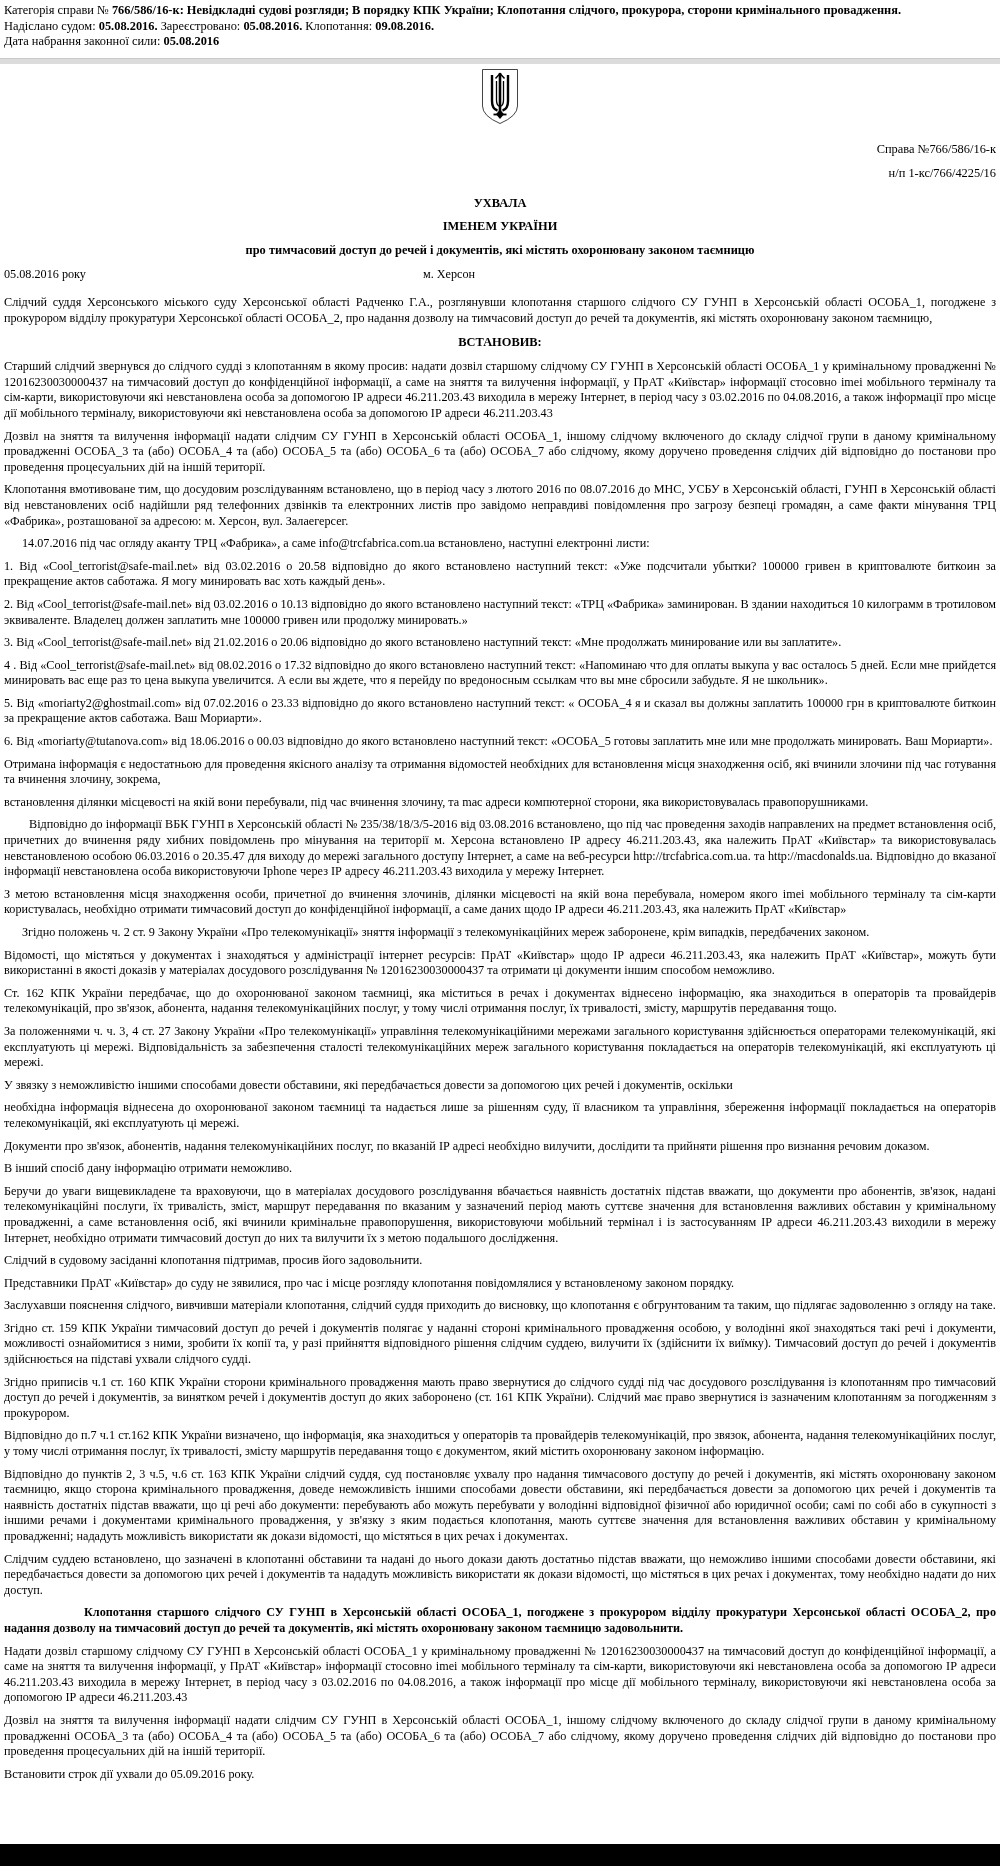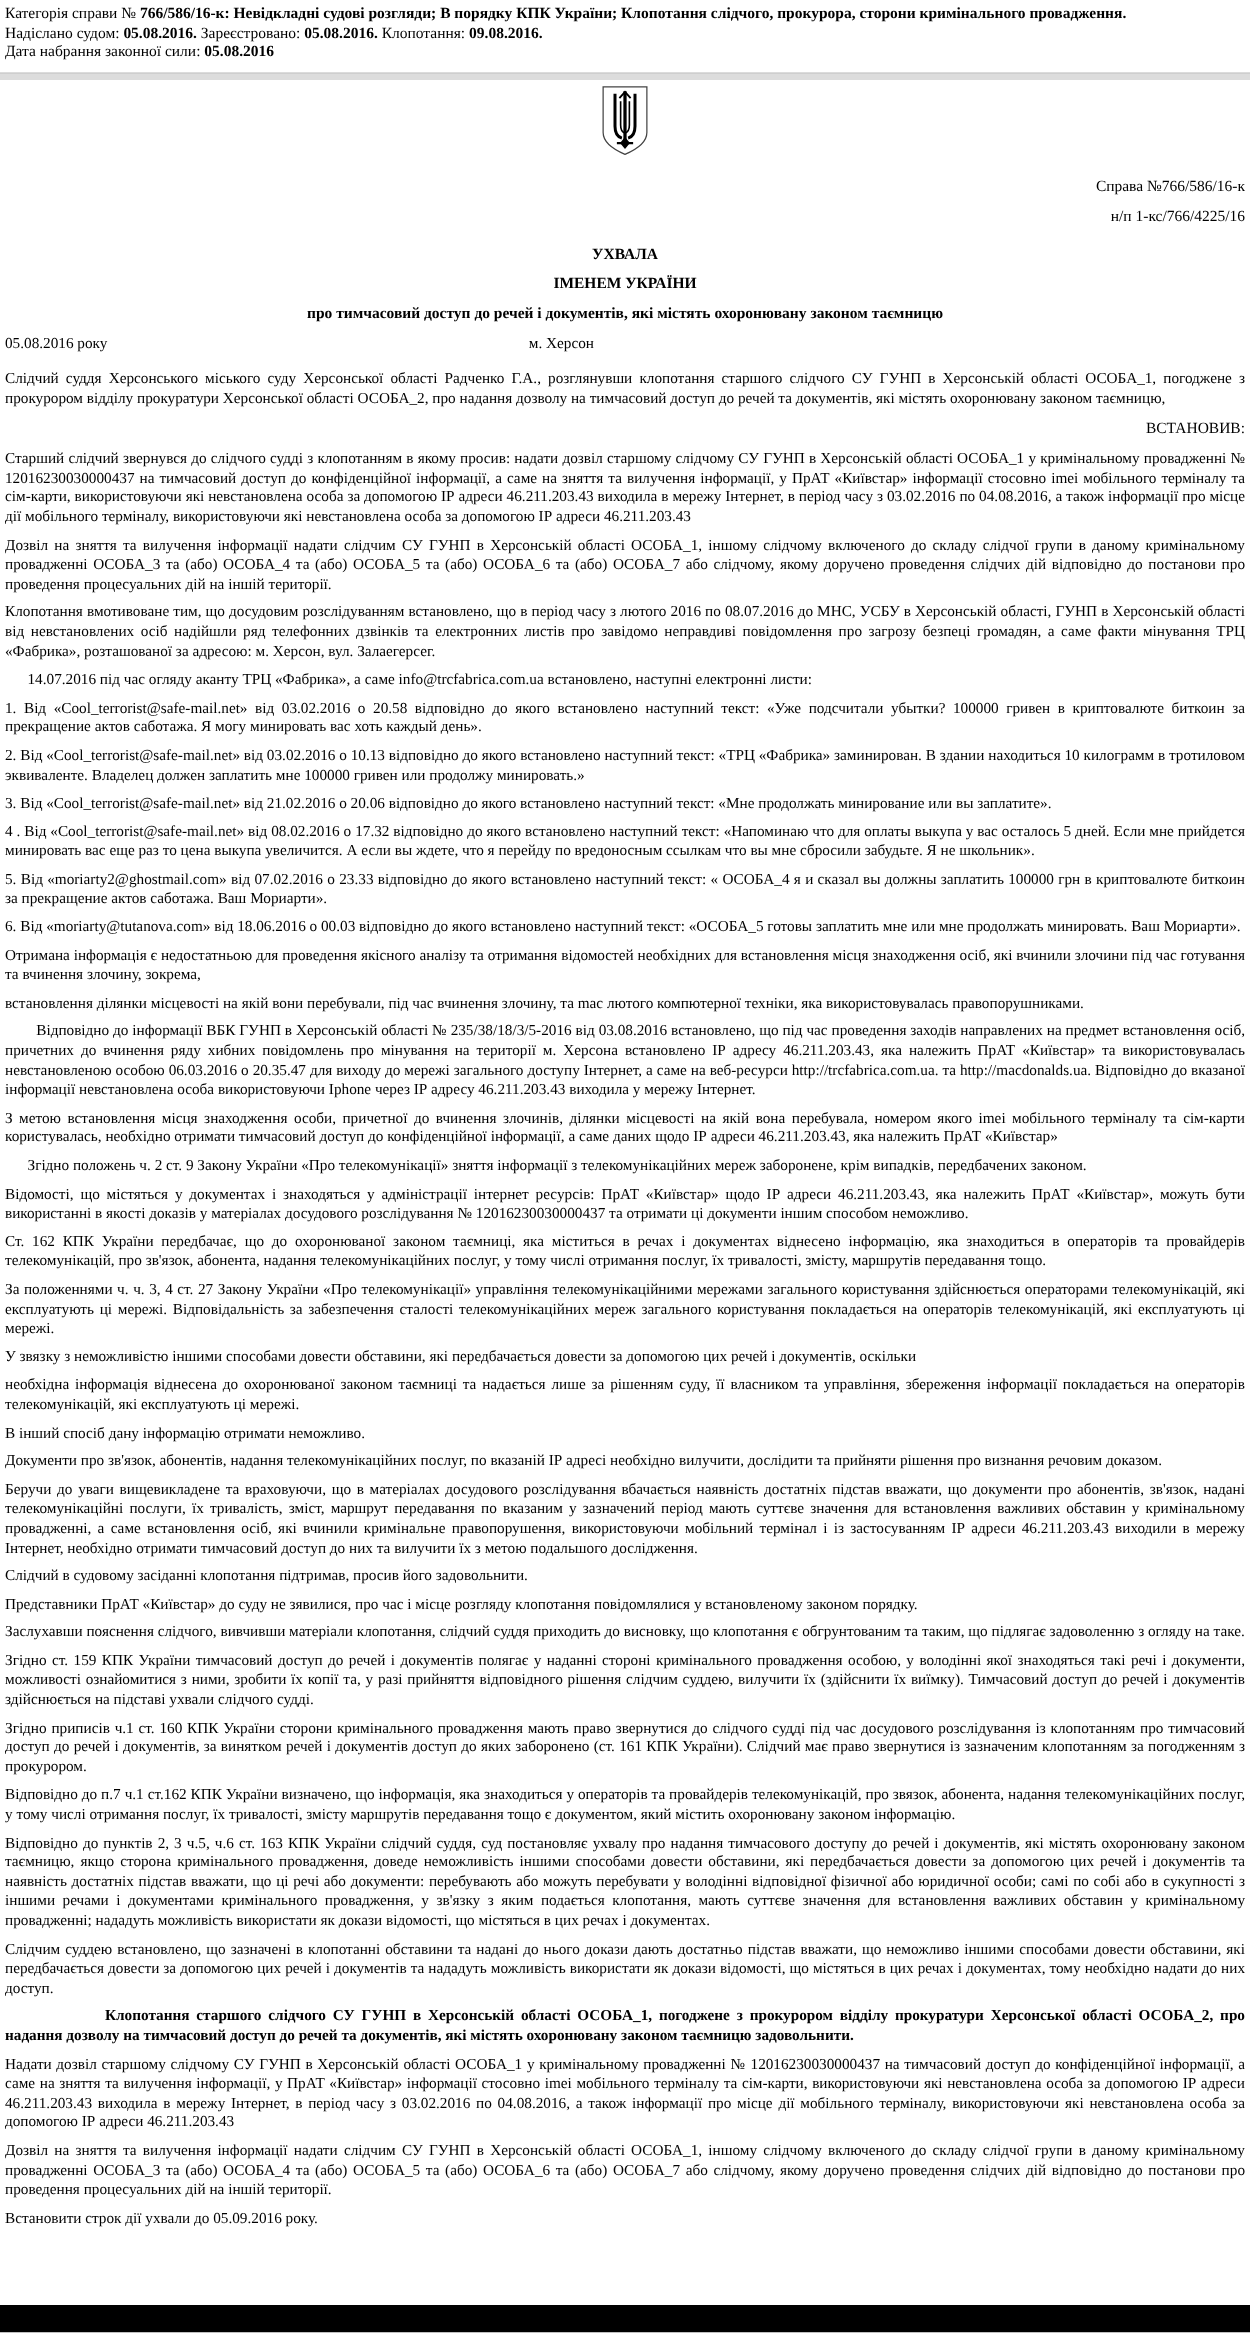--- a/index.html
+++ b/index.html
@@ -28,21 +28,21 @@
   .date-row{position:relative;font-size:12.2px;line-height:15.5px;margin:9px 0 12px 0;height:16px;}
   .date-row .place{position:absolute;left:419px;top:0;}
   
   .para{
     font-size:12.2px;line-height:15.6px;text-align:justify;
     margin:7px 0;
   }
   .ind-sm{text-indent:18px;}
   .ind-md{text-indent:25px;}
   .ind-lg{text-indent:80px;font-weight:bold;}
-  .sec-head{font-weight:normal;text-align:right;font-size:12.4px;margin:9px 0;}
+  .sec-head{font-weight:bold;text-align:center;font-size:12.4px;margin:9px 0;}
   
   .bottom-bar{position:absolute;left:0;bottom:0;width:1000px;height:22px;background:#000;}
 </style>
 </head>
 <body>
 
 <div class="page">
 
   <div class="meta">
     <p><span>Категорія справи № </span><strong>766/586/16-к: Невідкладні судові розгляди; В порядку КПК України; Клопотання слідчого, прокурора, сторони кримінального провадження.</strong></p>
@@ -93,31 +93,31 @@
   <p class="para">Дозвіл на зняття та вилучення інформації надати слідчим СУ ГУНП в Херсонській області ОСОБА_1, іншому слідчому включеного до складу слідчої групи в даному кримінальному провадженні  ОСОБА_3 та (або) ОСОБА_4 та (або) ОСОБА_5 та (або) ОСОБА_6 та (або) ОСОБА_7 або слідчому, якому доручено проведення слідчих дій відповідно до постанови про проведення процесуальних дій на іншій території.</p>
   <p class="para">Клопотання вмотивоване тим, що досудовим розслідуванням встановлено, що в період часу з лютого 2016 по 08.07.2016 до МНС, УСБУ в Херсонській області, ГУНП в Херсонській області від невстановлених осіб надійшли ряд телефонних дзвінків та електронних листів про завідомо неправдиві повідомлення про загрозу безпеці громадян, а саме факти мінування ТРЦ «Фабрика», розташованої за адресою: м. Херсон, вул. Залаегерсег.</p>
   <p class="para ind-sm">14.07.2016 під час огляду аканту ТРЦ «Фабрика», а саме info@trcfabrica.com.ua встановлено, наступні електронні листи:</p>
   <p class="para">1. Від «Cool_terrorist@safe-mail.net» від 03.02.2016 о 20.58 відповідно до якого встановлено наступний текст: «Уже подсчитали убытки? 100000 гривен в криптовалюте биткоин за прекращение актов саботажа. Я могу минировать вас хоть каждый день».</p>
   <p class="para">2. Від «Cool_terrorist@safe-mail.net» від 03.02.2016 о 10.13 відповідно до якого встановлено наступний текст: «ТРЦ «Фабрика» заминирован. В здании находиться 10 килограмм в тротиловом эквиваленте. Владелец должен заплатить мне 100000 гривен или продолжу минировать.»</p>
   <p class="para">3. Від «Cool_terrorist@safe-mail.net» від 21.02.2016 о 20.06 відповідно до якого встановлено наступний текст: «Мне продолжать минирование или вы заплатите».</p>
   <p class="para">4 . Від «Cool_terrorist@safe-mail.net» від 08.02.2016 о 17.32 відповідно до якого встановлено наступний текст: «Напоминаю что для оплаты выкупа у вас осталось 5 дней. Если мне прийдется минировать вас еще раз то цена выкупа увеличится. А если вы ждете, что я перейду по вредоносным ссылкам что вы мне сбросили забудьте. Я не школьник».</p>
   <p class="para">5. Від «moriarty2@ghostmail.com» від 07.02.2016 о 23.33 відповідно до якого встановлено наступний текст: « ОСОБА_4 я и сказал вы должны заплатить 100000 грн в криптовалюте биткоин за прекращение актов саботажа. Ваш Мориарти».</p>
   <p class="para">6. Від «moriarty@tutanova.com» від 18.06.2016 о 00.03 відповідно до якого встановлено наступний текст: «ОСОБА_5 готовы заплатить мне или мне продолжать минировать. Ваш Мориарти».</p>
   <p class="para">Отримана інформація є недостатньою для проведення якісного аналізу та отримання відомостей необхідних для встановлення місця знаходження осіб, які вчинили злочини під час готування та вчинення злочину, зокрема,</p>
-  <p class="para">встановлення ділянки місцевості на якій вони перебували, під час вчинення злочину, та mac лютого компютерної техніки, яка використовувалась правопорушниками.</p>
+  <p class="para">встановлення ділянки місцевості на якій вони перебували, під час вчинення злочину, та mac адреси компютерної сторони, яка використовувалась правопорушниками.</p>
   <p class="para ind-md">Відповідно до інформації ВБК ГУНП в Херсонській області №  235/38/18/3/5-2016 від 03.08.2016 встановлено, що під час проведення заходів направлених на предмет встановлення осіб, причетних до вчинення ряду хибних повідомлень про мінування на території м. Херсона встановлено ІР адресу 46.211.203.43, яка належить ПрАТ «Київстар» та використовувалась невстановленою особою 06.03.2016 о 20.35.47 для виходу до мережі загального доступу Інтернет, а саме на веб-ресурси http://trcfabrica.com.ua. та http://macdonalds.ua. Відповідно до вказаної інформації невстановлена особа використовуючи Iphone через ІР адресу 46.211.203.43 виходила у мережу Інтернет.</p>
   <p class="para">З метою встановлення місця знаходження особи, причетної до вчинення злочинів, ділянки місцевості на якій вона перебувала, номером якого imei мобільного терміналу та сім-карти користувалась, необхідно отримати тимчасовий доступ до конфіденційної інформації, а саме даних щодо ІР адреси 46.211.203.43, яка належить ПрАТ «Київстар»</p>
   <p class="para ind-sm">Згідно положень ч. 2 ст. 9 Закону України «Про телекомунікації» зняття інформації з телекомунікаційних мереж заборонене, крім випадків, передбачених законом.</p>
   <p class="para">Відомості, що містяться у документах і знаходяться у адміністрації інтернет ресурсів: ПрАТ «Київстар» щодо ІР адреси 46.211.203.43, яка належить ПрАТ «Київстар», можуть бути використанні в якості доказів у матеріалах досудового розслідування № 12016230030000437 та отримати ці документи іншим способом неможливо.</p>
   <p class="para">Ст. 162 КПК України передбачає, що до охоронюваної законом таємниці, яка міститься в речах і документах віднесено інформацію, яка знаходиться в операторів та провайдерів телекомунікацій, про зв'язок, абонента, надання телекомунікаційних послуг, у тому числі отримання послуг, їх тривалості, змісту, маршрутів передавання тощо.</p>
   <p class="para">За положеннями ч. ч. 3, 4 ст. 27 Закону України «Про телекомунікації» управління телекомунікаційними мережами загального користування здійснюється операторами телекомунікацій, які експлуатують ці мережі. Відповідальність за забезпечення сталості телекомунікаційних мереж загального користування покладається на операторів телекомунікацій, які експлуатують ці мережі.</p>
   <p class="para">У звязку з неможливістю іншими способами довести обставини, які передбачається довести за допомогою цих речей і документів, оскільки</p>
   <p class="para">необхідна інформація віднесена до охоронюваної законом таємниці та надається лише за рішенням суду, її власником та управління, збереження інформації покладається на операторів телекомунікацій, які експлуатують ці мережі.</p>
+  <p class="para">Документи про зв'язок, абонентів, надання телекомунікаційних послуг, по вказаній ІР адресі необхідно вилучити, дослідити та прийняти рішення про визнання речовим доказом.</p>
   <p class="para">В інший спосіб дану інформацію отримати неможливо.</p>
-  <p class="para">Документи про зв'язок, абонентів, надання телекомунікаційних послуг, по вказаній ІР адресі необхідно вилучити, дослідити та прийняти рішення про визнання речовим доказом.</p>
   <p class="para">Беручи до уваги вищевикладене та враховуючи, що в матеріалах досудового розслідування вбачається наявність достатніх підстав вважати, що документи про абонентів, зв'язок, надані телекомунікаційні послуги, їх тривалість, зміст, маршрут передавання по вказаним у зазначений період мають суттєве значення для встановлення важливих обставин у кримінальному провадженні, а саме встановлення осіб, які вчинили кримінальне правопорушення, використовуючи мобільний термінал і із застосуванням ІР адреси 46.211.203.43  виходили в мережу Інтернет, необхідно отримати тимчасовий доступ до них та вилучити їх з метою подальшого дослідження.</p>
   <p class="para">Слідчий в судовому засіданні клопотання підтримав, просив його задовольнити.</p>
   <p class="para">Представники ПрАТ «Київстар» до суду не зявилися, про час і місце розгляду клопотання повідомлялися у встановленому законом порядку.</p>
   <p class="para">Заслухавши пояснення слідчого, вивчивши матеріали клопотання, слідчий суддя приходить до висновку, що клопотання є обгрунтованим та таким, що підлягає задоволенню з огляду на таке.</p>
   <p class="para">Згідно ст. 159 КПК України тимчасовий доступ до речей і документів полягає у наданні стороні кримінального провадження особою, у володінні якої знаходяться такі речі і документи, можливості ознайомитися з ними, зробити їх копії та, у разі прийняття відповідного рішення слідчим суддею, вилучити їх (здійснити їх виїмку). Тимчасовий доступ до речей і документів здійснюється на підставі ухвали слідчого судді.</p>
   <p class="para">Згідно приписів ч.1 ст. 160 КПК України сторони кримінального провадження мають право звернутися до слідчого судді під час досудового розслідування із клопотанням про тимчасовий доступ до речей і документів, за винятком речей і документів доступ до яких заборонено (ст. 161 КПК України). Слідчий має право звернутися із зазначеним клопотанням за погодженням з прокурором.</p>
   <p class="para">Відповідно до п.7 ч.1 ст.162 КПК України визначено, що інформація, яка знаходиться у операторів та провайдерів телекомунікацій, про звязок, абонента, надання телекомунікаційних послуг, у тому числі отримання послуг, їх тривалості, змісту маршрутів передавання тощо є документом, який містить охоронювану законом інформацію.</p>
   <p class="para">Відповідно до пунктів 2, 3 ч.5, ч.6 ст. 163 КПК України слідчий суддя, суд постановляє ухвалу про надання тимчасового доступу до речей і документів, які містять охоронювану законом таємницю, якщо сторона кримінального провадження, доведе неможливість іншими способами довести обставини, які передбачається довести за допомогою цих речей і документів та наявність достатніх підстав вважати, що ці речі або документи: перебувають або можуть перебувати у володінні відповідної фізичної або юридичної особи; самі по собі або в сукупності з іншими речами і документами кримінального провадження, у зв'язку з яким подається клопотання, мають суттєве значення для встановлення важливих обставин у кримінальному провадженні; нададуть можливість використати як докази відомості, що містяться в цих речах і документах.</p>
   <p class="para">Слідчим суддею встановлено, що зазначені в клопотанні обставини та надані до нього докази дають достатньо підстав вважати, що неможливо іншими способами довести обставини, які передбачається довести за допомогою цих речей і документів та нададуть можливість використати як докази відомості, що містяться в цих речах і документах, тому необхідно надати до них доступ.</p>
 

